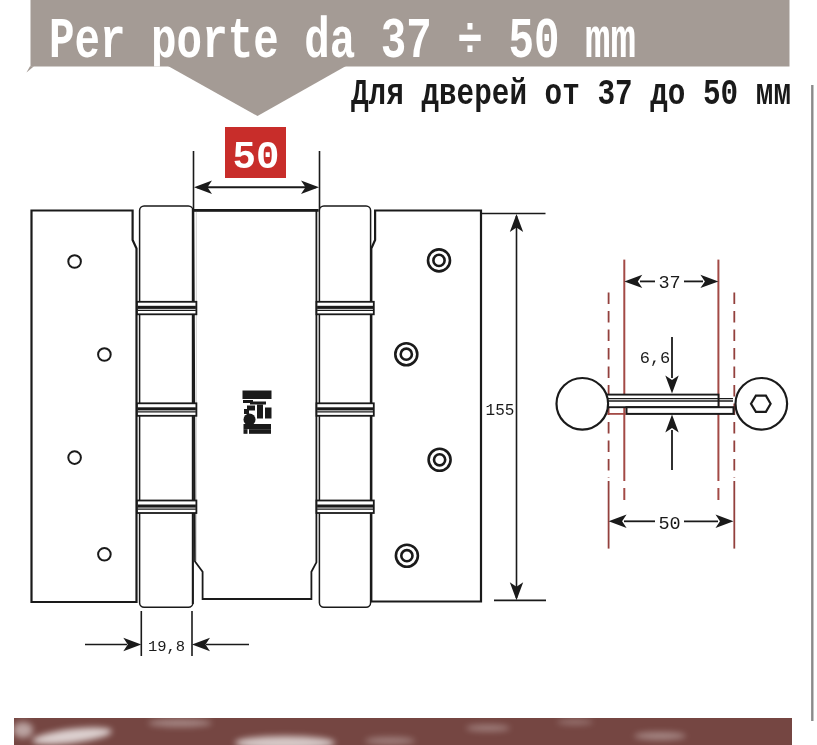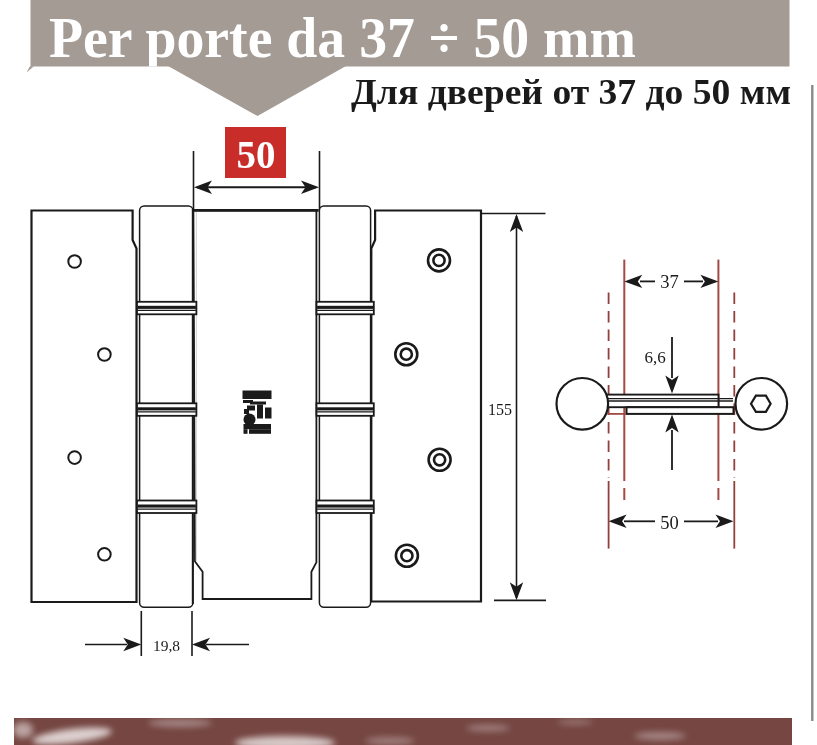--- a/index.html
+++ b/index.html
@@ -1,17 +1,17 @@
 <!DOCTYPE html>
 <html><head>
 <meta charset="utf-8">
 <style>
   html,body{margin:0;padding:0;background:#fff;}
   #page{position:relative;width:817px;height:745px;background:#fff;overflow:hidden;
-        font-family:Liberation Serif, serif;}
+        font-family:Liberation Mono, monospace;}
 </style>
 </head>
 <body>
 <div id="page">
 <svg width="817" height="745" viewBox="0 0 817 745" xmlns="http://www.w3.org/2000/svg">
 
 <rect x="0" y="0" width="817" height="745" fill="#ffffff"></rect>
 
 <path d="M30.5,0 L789.5,0 L789.5,66.5 L30.5,66.5 Z" fill="#a49b95"></path>
 <polygon points="26.5,72.5 34,66.3 30,66.3" fill="#a49b95"></polygon>

